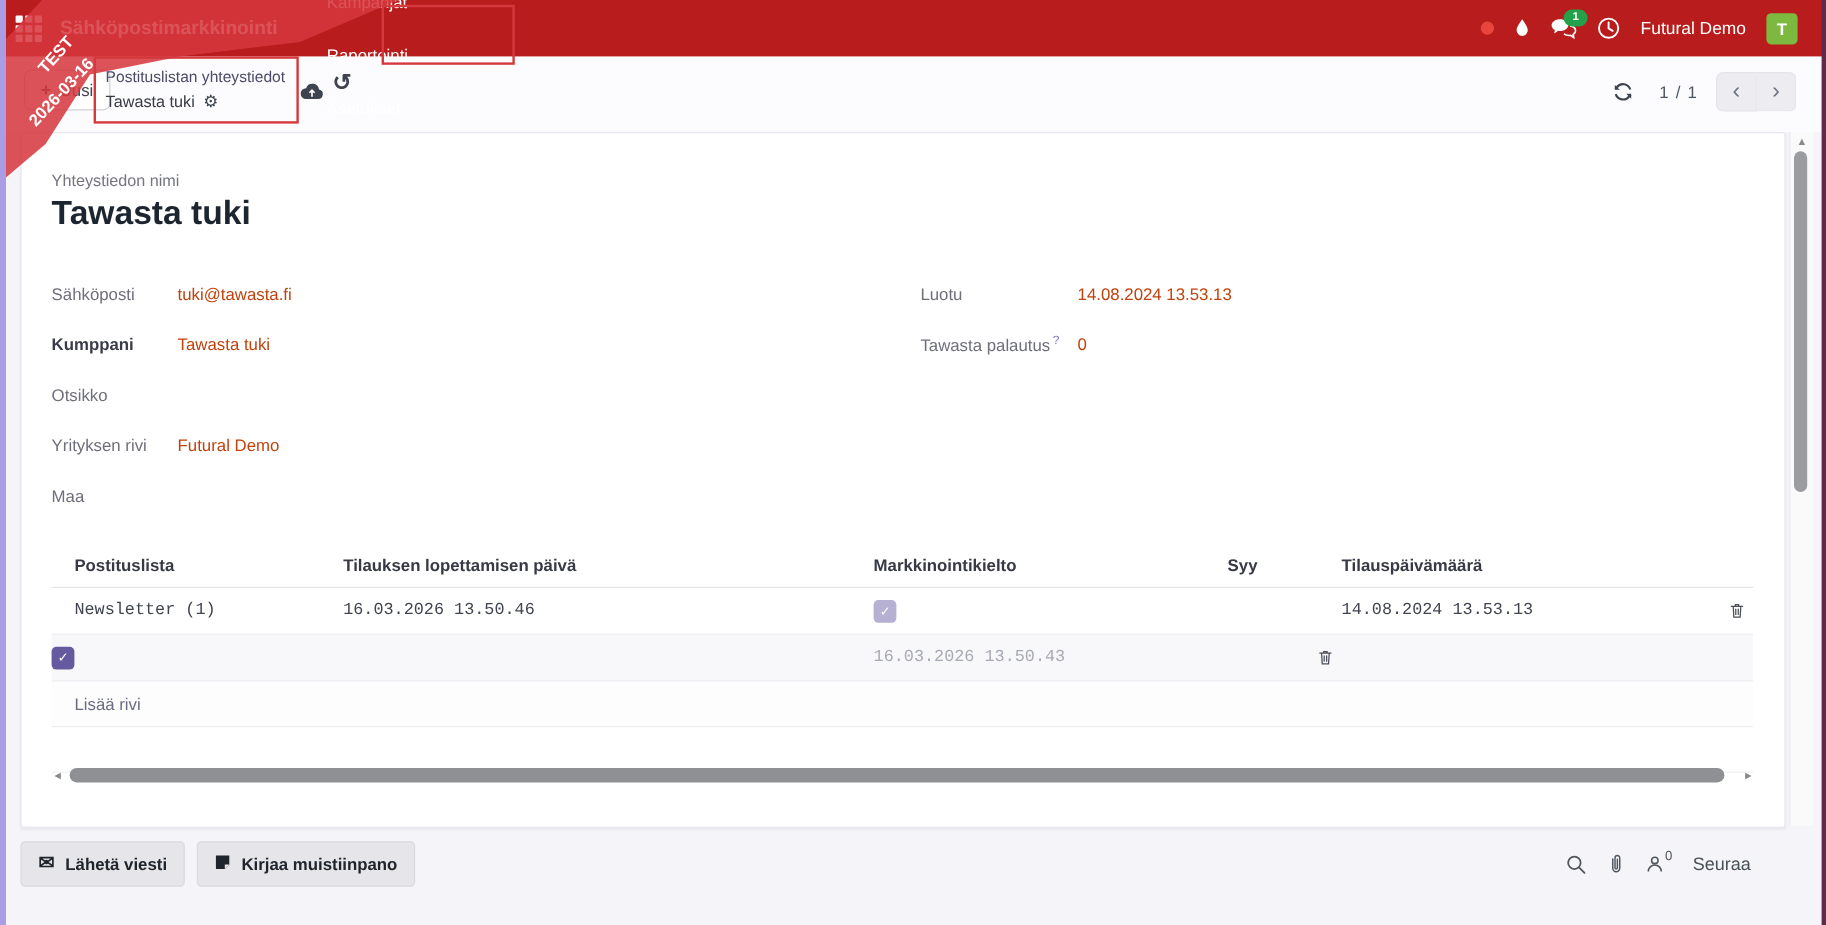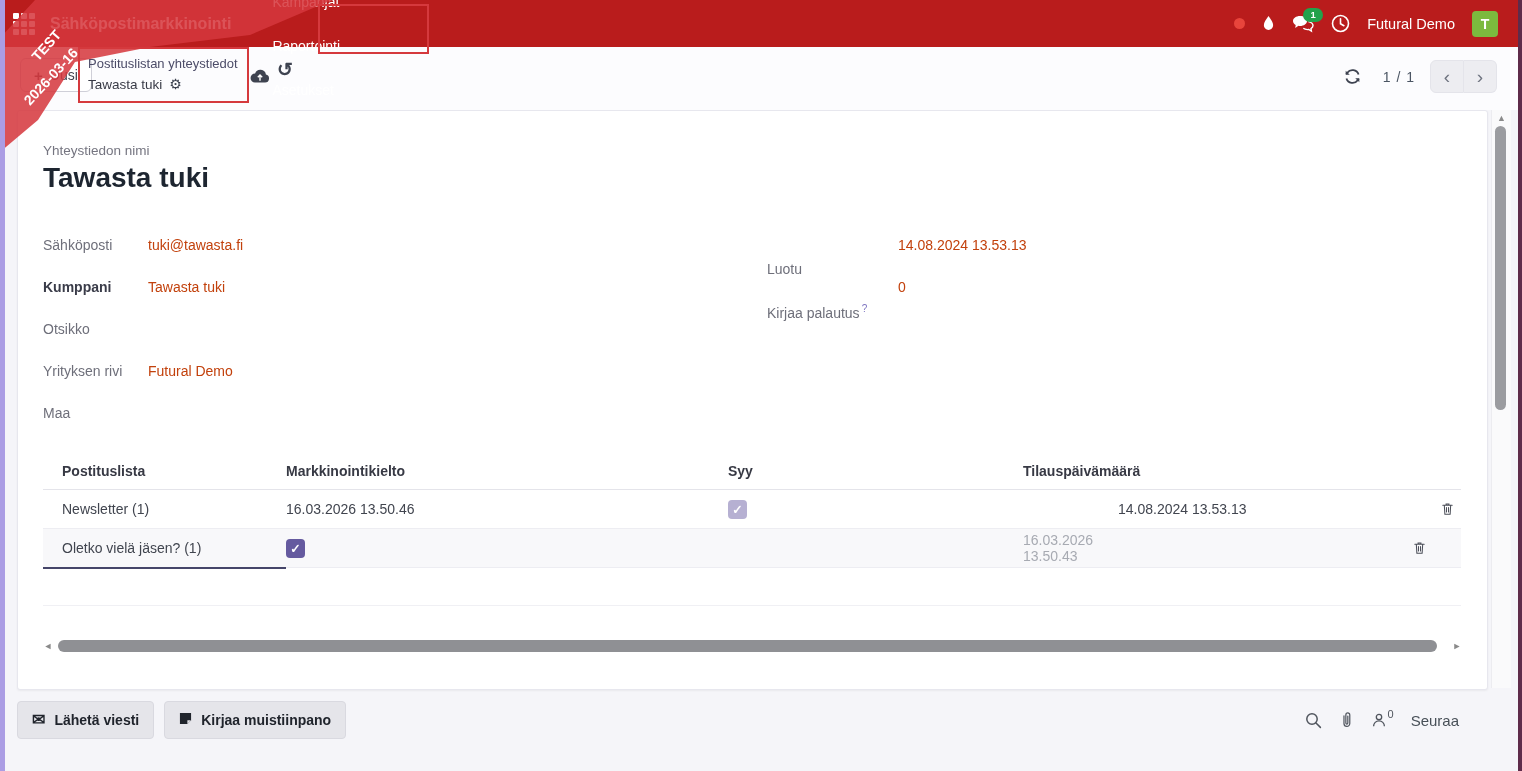--- a/index.html
+++ b/index.html
@@ -44,32 +44,32 @@
 
   
   .sheet{position:absolute;left:17px;top:110px;width:1469px;height:578px;background:#fff;border:1px solid #e7e7ee;border-radius:3px;box-shadow:0 1px 2px rgba(0,0,0,.05);}
   .name-label{position:absolute;left:25px;top:32px;font-size:13.5px;color:#757580;}
   .record-name{position:absolute;left:25px;top:51px;font-size:28px;font-weight:600;color:#1d2530;margin:0;}
   .fgroup{position:absolute;top:126px;}
   .fgroup--left{left:25px;width:650px;}
   .fgroup--right{left:749px;width:520px;}
   .frow{display:flex;height:42px;}
   .flabel{width:105px;font-size:14px;color:#6e6f7a;flex:none;}
-  .fgroup--right .flabel{width:131px;margin-top:24px;}
+  .fgroup--right .flabel{width:131px;}
   .flabel--bold{color:#3a3c49;font-weight:700;}
   .fvalue{font-size:14px;color:#c2410c;}
   .help-sup{font-size:10px;color:#7d74c0;vertical-align:super;margin-left:2px;cursor:pointer;}
 
   
   .sub-table{position:absolute;left:25px;top:342px;width:1418px;}
   .trow{display:grid;grid-template-columns:243px 442px 295px 95px 315px 1fr;align-items:center;}
   .trow--head{height:36px;border-bottom:1px solid #e4e4ea;}
   .th{font-size:14px;font-weight:700;color:#373944;}
   .c1{padding-left:19px;}
-  .trow--r{height:38px;border-bottom:1px solid #ededf2;font-size:14px;color:#41454f;cursor:pointer;}
+  .trow--r{height:38px;border-bottom:1px solid #ededf2;font-size:14px;color:#41454f;cursor:pointer;font-family:Liberation Mono, monospace;}
   .trow--sel{background:#f8f8fa;}
   .cell{display:flex;align-items:center;height:100%;}
   .cell-edit{border-bottom:2px solid #454569;margin-bottom:-1px;}
   .muted{color:#a7aab2;}
   .cb{width:19px;height:19px;border-radius:4px;display:flex;align-items:center;justify-content:center;color:#fff;font-size:12.5px;font-weight:700;cursor:pointer;}
   .cb--muted{background:#b6b0d2;}
   .cb--on{background:#655a9f;}
   .trash{background:none;border:none;padding:0;width:16px;height:17px;cursor:pointer;justify-self:end;margin-right:6px;}
   .add-row{height:37px;display:flex;align-items:center;padding-left:19px;font-size:14px;color:#6b6b82;border-bottom:1px solid #ededf2;background:#fdfdfe;cursor:pointer;}
   .empty-strip{height:37px;border-bottom:1px solid #f0f0f4;}
@@ -211,28 +211,29 @@
         <span class="fvalue"></span>
       </div>
     </div>
 
     <div class="fgroup fgroup--right">
       <div class="frow">
         <span class="flabel">Luotu</span>
         <span class="fvalue">14.08.2024 13.53.13</span>
       </div>
       <div class="frow">
-        <span class="flabel"><span>Kirjaa palautus</span><sup class="help-sup">?</sup></span>
+        <span class="flabel"><span>Tawasta palautus</span><sup class="help-sup">?</sup></span>
         <span class="fvalue">0</span>
       </div>
     </div>
 
     <div class="sub-table">
       <div class="trow trow--head">
         <span class="th c1">Postituslista</span>
+        <span class="th">Tilauksen lopettamisen päivä</span>
         <span class="th">Markkinointikielto</span>
         <span class="th">Syy</span>
         <span class="th">Tilauspäivämäärä</span>
         <span class="th"></span>
       </div>
 
       <div class="trow trow--r">
         <span class="cell c1">Newsletter (1)</span>
         <span class="cell">16.03.2026 13.50.46</span>
         <span class="cell">
@@ -243,35 +244,35 @@
         <span class="cell"></span>
         <span class="cell">14.08.2024 13.53.13</span>
         <button class="trash">
           <svg width="15" height="16" viewBox="0 0 16 16">
               <path d="M3 4h10M6.5 4V2.6h3V4M4.6 4l.6 9.6h5.6L11.4 4M6.9 6.4v4.8M9.1 6.4v4.8" stroke="#4a4d57" stroke-width="1.1" fill="none" stroke-linecap="round"></path>
             </svg>
         </button>
       </div>
 
       <div class="trow trow--r trow--sel">
-        <span class="cell c1 cell-edit">Oletko vielä jäsen? (1)</span>
         <span class="cell">
           <span class="cb cb--on">
               <span>✓</span>
             </span>
         </span>
         <span class="cell"></span>
         <span class="cell muted">16.03.2026 13.50.43</span>
         <button class="trash">
           <svg width="15" height="16" viewBox="0 0 16 16">
               <path d="M3 4h10M6.5 4V2.6h3V4M4.6 4l.6 9.6h5.6L11.4 4M6.9 6.4v4.8M9.1 6.4v4.8" stroke="#4a4d57" stroke-width="1.1" fill="none" stroke-linecap="round"></path>
             </svg>
         </button>
       </div>
 
+      <div class="add-row">Lisää rivi</div>
       <div class="empty-strip"></div>
     </div>
 
     <div class="hsb">
       <span class="hsb-arrow">◄</span>
       <span class="hsb-track">
         <span class="hsb-thumb"></span>
       </span>
       <span class="hsb-arrow">►</span>
     </div>

